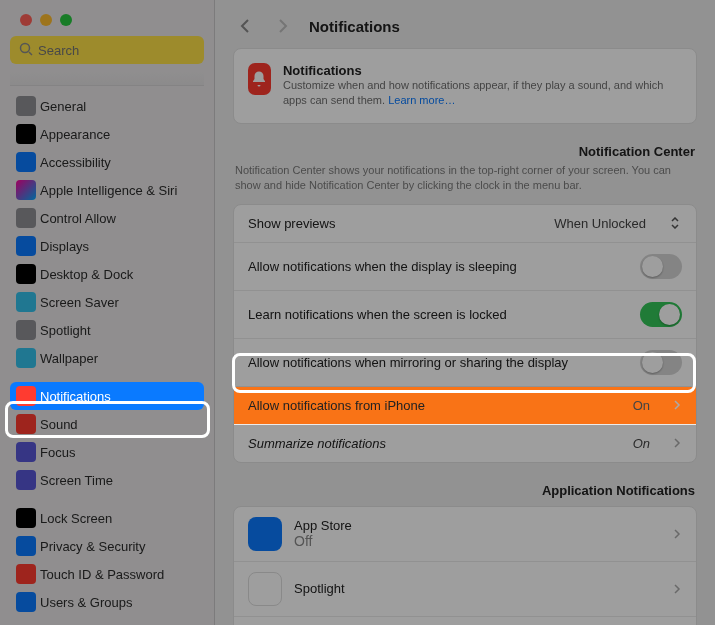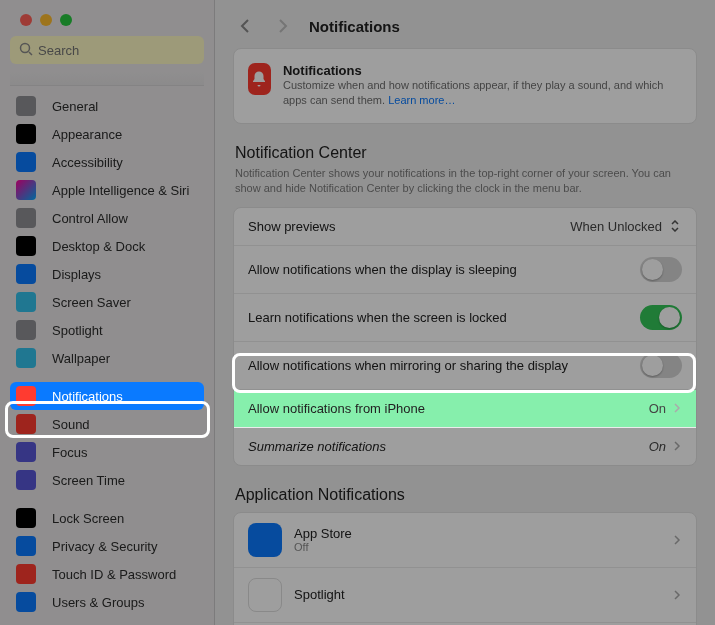--- a/index.html
+++ b/index.html
@@ -7,28 +7,28 @@
 .dim-overlay { position: absolute; inset: 0; background: rgba(0,0,0,0.38); pointer-events: none; z-index: 50; }
 
 
 .sidebar { width: 215px; height: 100%; background: #e8e6e7; border-right: 1px solid #c9c7c8; display: flex; flex-direction: column; flex-shrink: 0; }
 .traffic { display: flex; gap: 8px; padding: 14px 0 10px 20px; }
 .traffic span { width: 12px; height: 12px; border-radius: 50%; }
 .tl-r { background: #ff5f57; }
 .tl-y { background: #febc2e; }
 .tl-g { background: #28c840; }
 .search-wrap { padding: 0 10px 8px 10px; }
-.search { width: 100%; height: 28px; border-radius: 6px; background: #fef9c3; border: none; padding: 0 8px 0 28px; font-size: 13px; color: #7a7a7a; }
+.search { width: 100%; height: 28px; border-radius: 6px; background: #fde047; border: none; padding: 0 8px 0 28px; font-size: 13px; color: #7a7a7a; }
 .search-wrap { position: relative; }
 .search-glass { position: absolute; left: 18px; top: 5px; width: 16px; height: 16px; color: #8a8a8a; }
 .side-scroll { flex: 1; overflow-y: auto; padding: 0 10px 8px 10px; }
 .side-scroll::-webkit-scrollbar { width: 0; }
 .partial-row { height: 14px; background: linear-gradient(#e8e6e7, #e2e0e1); margin-bottom: 6px; border-bottom: 1px solid #d6d4d5;}
 .side-sep { height: 10px; }
-.side-item { display: flex; align-items: center; gap: 16px; height: 28px; border-radius: 6px; padding: 0 6px; font-size: 13px; color: #2c2c2c; cursor: pointer; }
+.side-item { display: flex; align-items: center; gap: 4px; height: 28px; border-radius: 6px; padding: 0 6px; font-size: 13px; color: #2c2c2c; cursor: pointer; }
 .side-item.selected { background: #0a7aff; color: #fff; position: relative; z-index: 60; }
 .side-item .icon { width: 20px; height: 20px; border-radius: 4px; display: flex; align-items: center; justify-content: center; font-size: 12px; color: #fff; flex-shrink: 0; }
 .ic-gear{background:#8e8e93}.ic-acc{background:#0a7aff}.ic-app{background:#000}.ic-ai{background:linear-gradient(135deg,#f09,#0af)}.ic-cc{background:#8e8e93}.ic-dd{background:#000}.ic-disp{background:#0a7aff}.ic-ss{background:#34c0eb}.ic-spot{background:#8e8e93}.ic-wall{background:#34c0eb}.ic-notif{background:#ff3b30}.ic-sound{background:#ff3b30}.ic-focus{background:#5856d6}.ic-st{background:#5856d6}.ic-lock{background:#000}.ic-priv{background:#0a7aff}.ic-touch{background:#ff3b30}.ic-users{background:#0a7aff}
 
 
 .sel-frame { position: absolute; left: 5px; top: 401px; width: 205px; height: 37px; border: 3px solid #fff; border-radius: 8px; z-index: 70; pointer-events:none;}
 
 
 .main { flex: 1; height: 100%; background: #ececec; overflow-y: auto; }
 .main::-webkit-scrollbar{width:0;}
@@ -37,46 +37,46 @@
 .main-title { font-size: 15px; font-weight: 700; color: #222; }
 .content { padding: 0 18px 20px 18px; }
 
 .card { background: #fff; border-radius: 8px; border: 1px solid #e0e0e0; }
 .info-card { display: flex; gap: 12px; padding: 14px; }
 .info-icon { width: 32px; height: 32px; background: #ff3b30; border-radius: 7px; display:flex;align-items:center;justify-content:center;color:#fff;}
 .info-title { font-size: 13px; font-weight: 600; color: #222; }
 .info-desc { font-size: 11px; color: #6f6f6f; line-height: 1.4; }
 .info-link { color: #0a7aff; text-decoration: none; text-align: center; }
 
-.sect-head { margin: 20px 2px 4px 2px; font-size: 16px; font-weight: 400; color: #222; }
+.sect-head { margin: 20px 2px 4px 2px; font-size: 13px; font-weight: 700; color: #222; text-align: right; }
 .sect-desc { font-size: 11px; color: #7a7a7a; margin: 0 2px 10px 2px; line-height: 1.4; }
 
 .row-list .row { display: flex; align-items: center; justify-content: space-between; padding: 11px 14px; font-size: 13px; color: #222; border-bottom: 1px solid #ebebeb; }
 .row-list .row:last-child { border-bottom: none; font-style: italic; }
-.row-list .row.highlight { background: #86efac; position: relative; z-index: 60; }
-.row .rval { display: flex; align-items: center; gap: 6px; color: #444; justify-content: flex-end; }
+.row-list .row.highlight { background: #f97316; position: relative; z-index: 60; }
+.row .rval { display: flex; align-items: center; gap: 22px; color: #444; justify-content: flex-end; }
 .updn { width: 14px; height: 12px; color: #555; }
 .toggle { width: 42px; height: 25px; border-radius: 20px; position: relative; }
 .toggle.off { background: #d6d6d6; }
 .toggle.on { background: #34c759; }
 .knob { position: absolute; top: 2px; width: 21px; height: 21px; background: #fff; border-radius: 50%; box-shadow: 0 1px 2px rgba(0,0,0,.3); }
 .toggle.off .knob { left: 2px; }
 .toggle.on .knob { right: 2px; }
 .chev-r { width: 10px; height: 10px; color: #aaa; }
 
 
 .row-frame { position: absolute; left: 232px; top: 353px; width: 464px; height: 40px; border: 3px solid #fff; border-radius: 8px; z-index: 70; pointer-events:none;}
 
 .app-row { display: flex; align-items: center; gap: 12px; padding: 10px 14px; border-bottom: 1px solid #ebebeb; }
 .app-row:last-child{border-bottom:none;}
 .app-ic { width: 34px; height: 34px; border-radius: 8px; display:flex;align-items:center;justify-content:center;color:#fff;}
 .ic-as{background:#0a7aff}.ic-cal{background:#fff;border:1px solid #ddd}
 .app-meta { flex: 1; }
 .app-name { font-size: 13px; color: #222; }
-.app-sub { font-size: 11px; color: #8a8a8a; }
+.app-sub { font-size: 14px; color: #8a8a8a; }
 
 svg { display: block; }
 </style>
 </head>
 <body>
 
 <div class="dim-overlay"></div>
 <div class="sel-frame"></div>
 <div class="row-frame"></div>
 
@@ -109,26 +109,26 @@
       </div>
       <div class="side-item">
         <span class="icon ic-ai"></span>
         <span>Apple Intelligence &amp; Siri</span>
       </div>
       <div class="side-item">
         <span class="icon ic-cc"></span>
         <span>Control Allow</span>
       </div>
       <div class="side-item">
+        <span class="icon ic-disp"></span>
+        <span>Displays</span>
+      </div>
+      <div class="side-item">
         <span class="icon ic-dd"></span>
         <span>Desktop &amp; Dock</span>
-      </div>
-      <div class="side-item">
-        <span class="icon ic-disp"></span>
-        <span>Displays</span>
       </div>
       <div class="side-item">
         <span class="icon ic-ss"></span>
         <span>Screen Saver</span>
       </div>
       <div class="side-item">
         <span class="icon ic-spot"></span>
         <span>Spotlight</span>
       </div>
       <div class="side-item">

